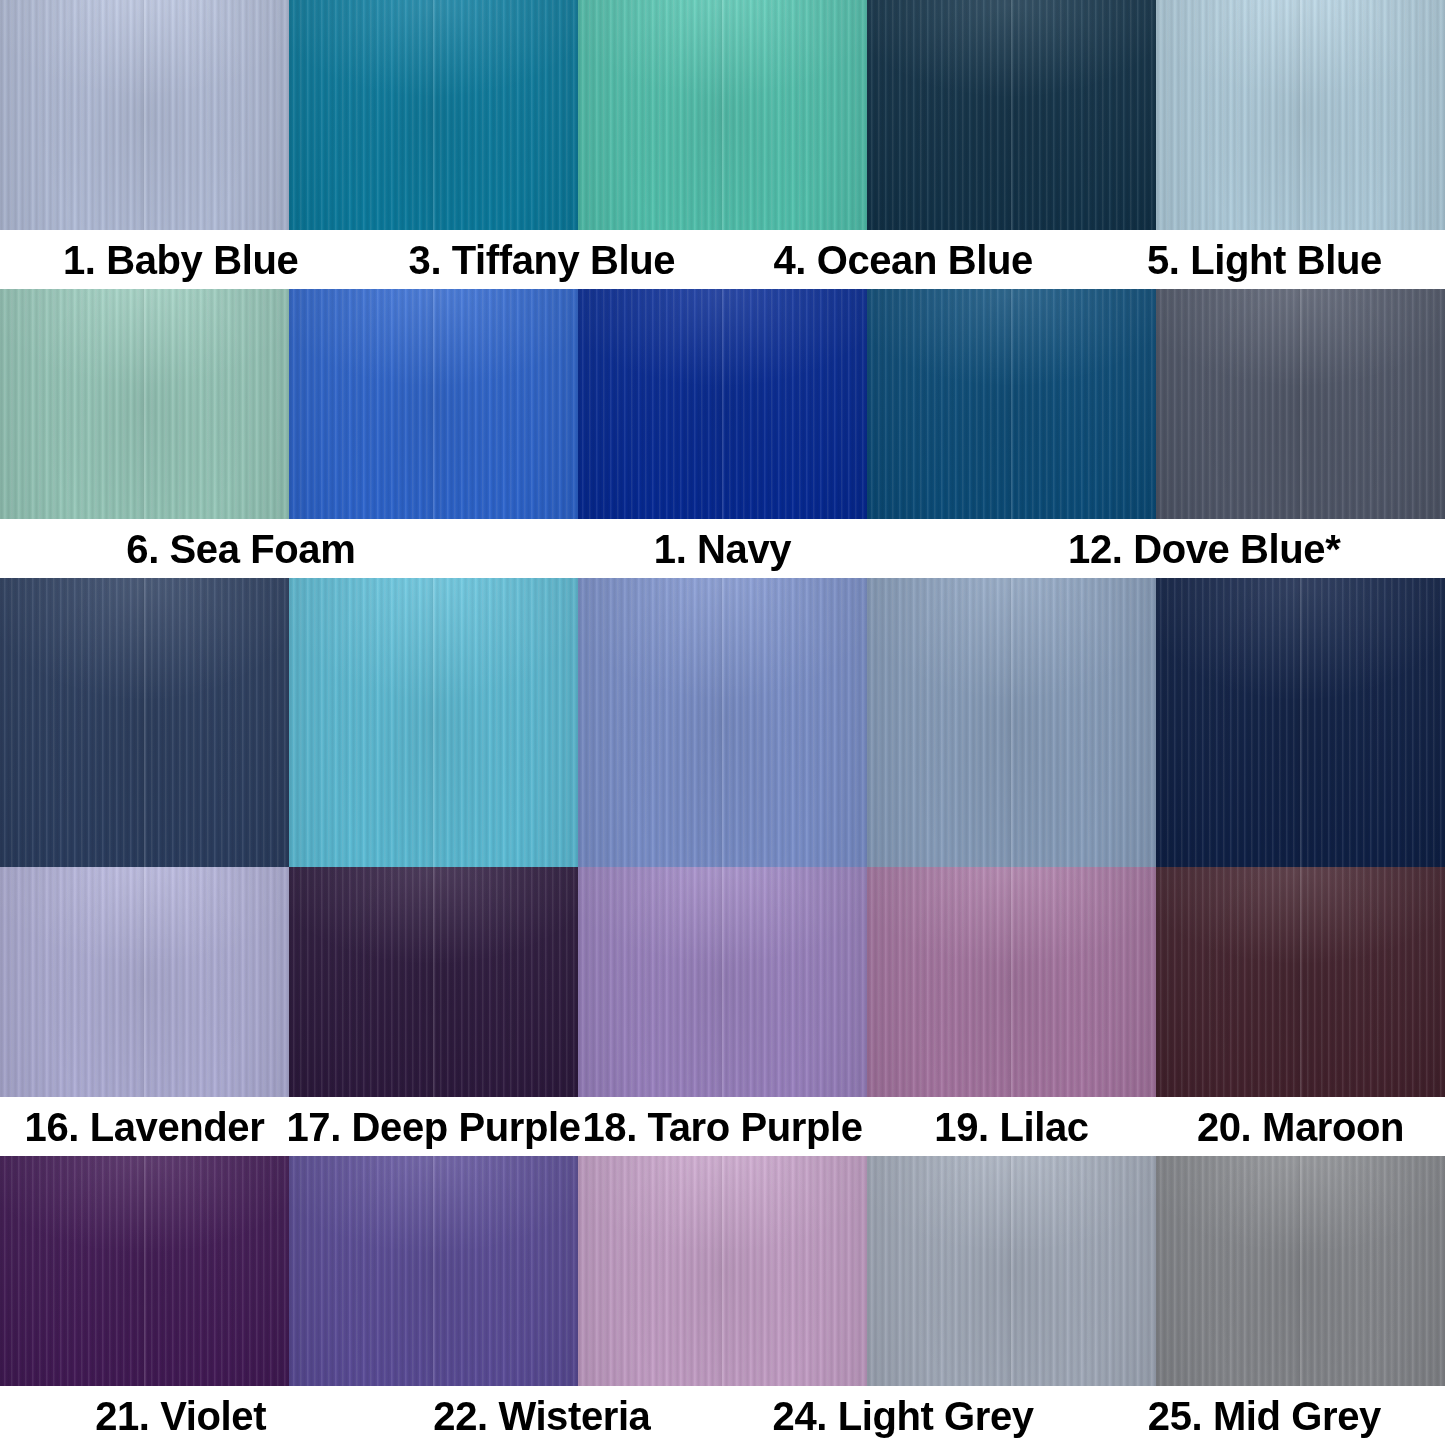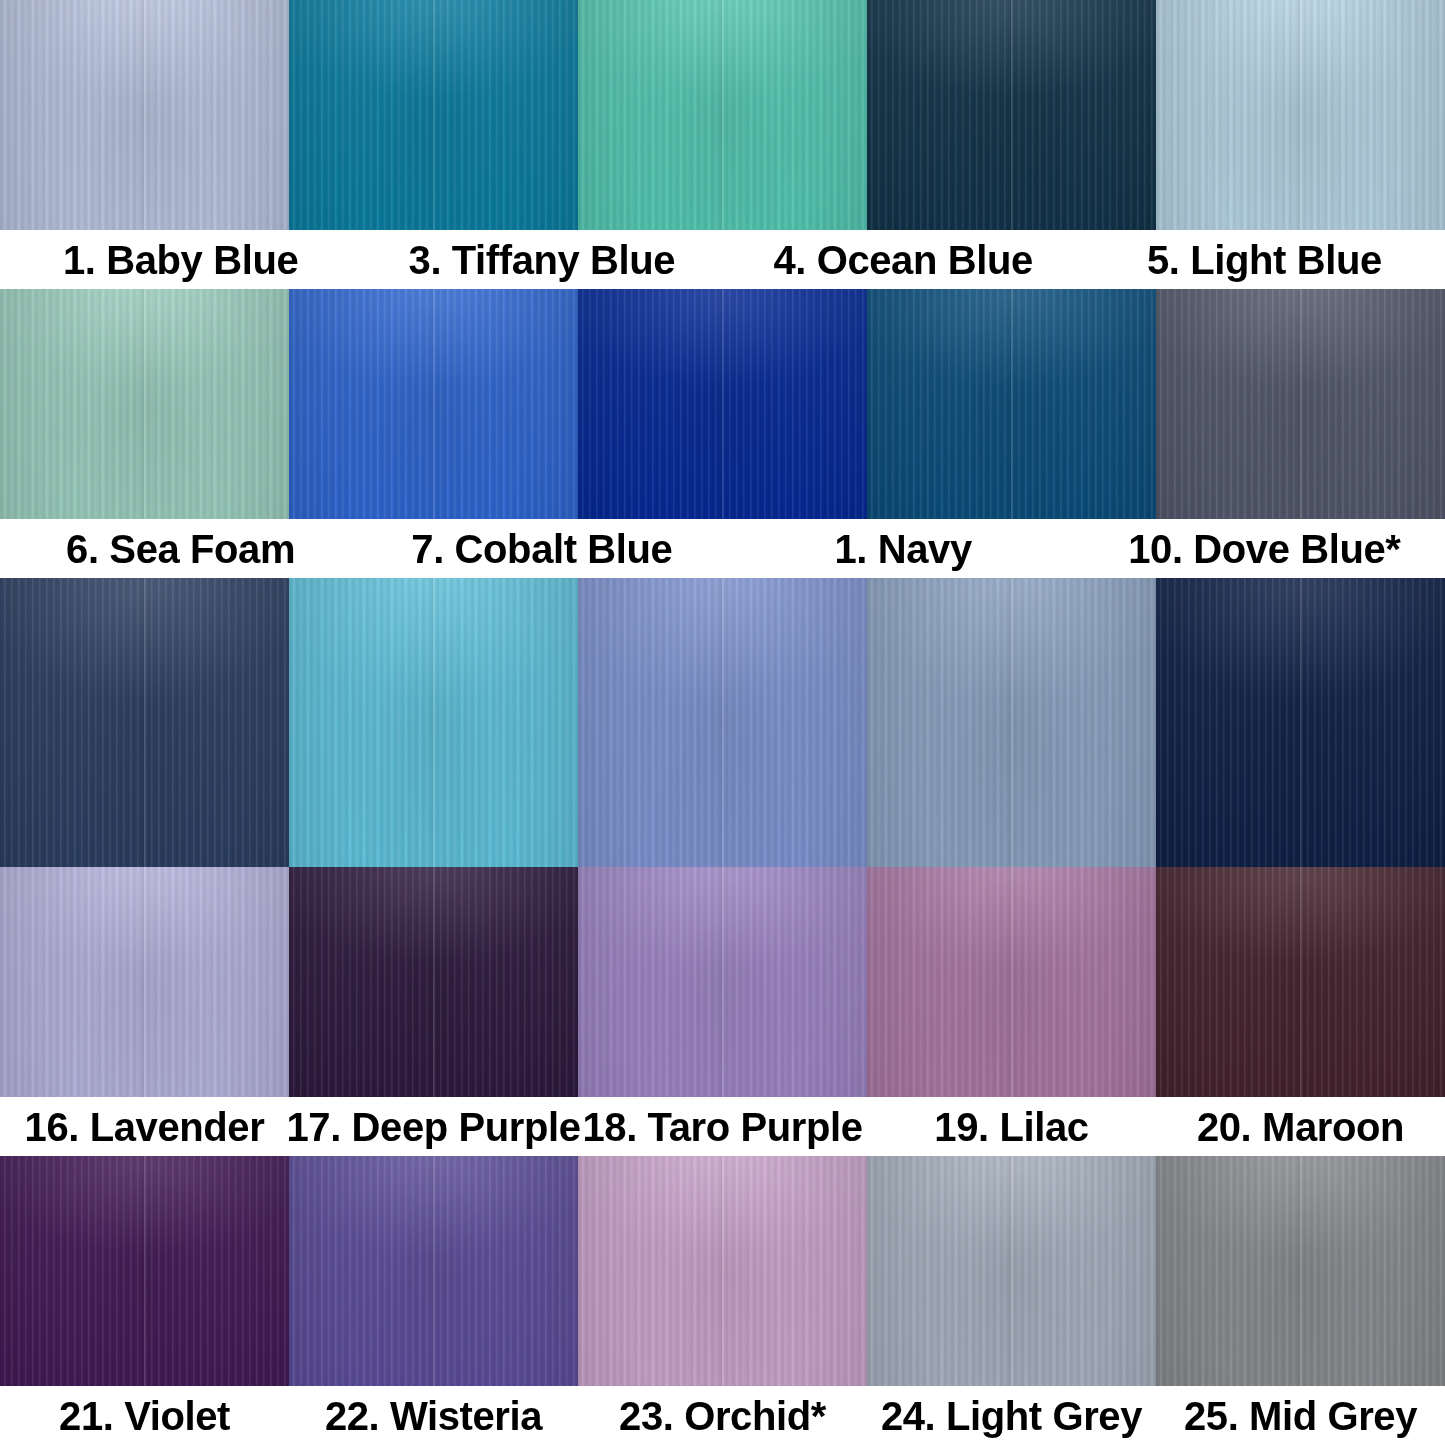--- a/index.html
+++ b/index.html
@@ -150,27 +150,24 @@
         </div>
       <div class="swatch" style="background-color: rgb(83, 90, 108);">
           <div class="seam"></div>
         </div>
     </div>
     <div class="label-strip">
       <div class="label-cell">
           <span>6. Sea Foam</span>
         </div>
       <div class="label-cell">
-          <span>7. Cobalt Blue</span>
-        </div>
-      <div class="label-cell">
           <span>1. Navy</span>
         </div>
       <div class="label-cell">
-          <span>10. Dove Blue*</span>
+          <span>12. Dove Blue*</span>
         </div>
     </div>
   </div>
 
   <div class="row">
     <div class="swatch-strip">
       <div class="swatch" style="background-color: rgb(44, 63, 98);">
           <div class="seam"></div>
         </div>
       <div class="swatch" style="background-color: rgb(95, 195, 221);">
@@ -244,23 +241,20 @@
         </div>
     </div>
     <div class="label-strip">
       <div class="label-cell">
           <span>21. Violet</span>
         </div>
       <div class="label-cell">
           <span>22. Wisteria</span>
         </div>
       <div class="label-cell">
-          <span>23. Orchid*</span>
-        </div>
-      <div class="label-cell">
           <span>24. Light Grey</span>
         </div>
       <div class="label-cell">
           <span>25. Mid Grey</span>
         </div>
     </div>
   </div>
 
 </div>
 

